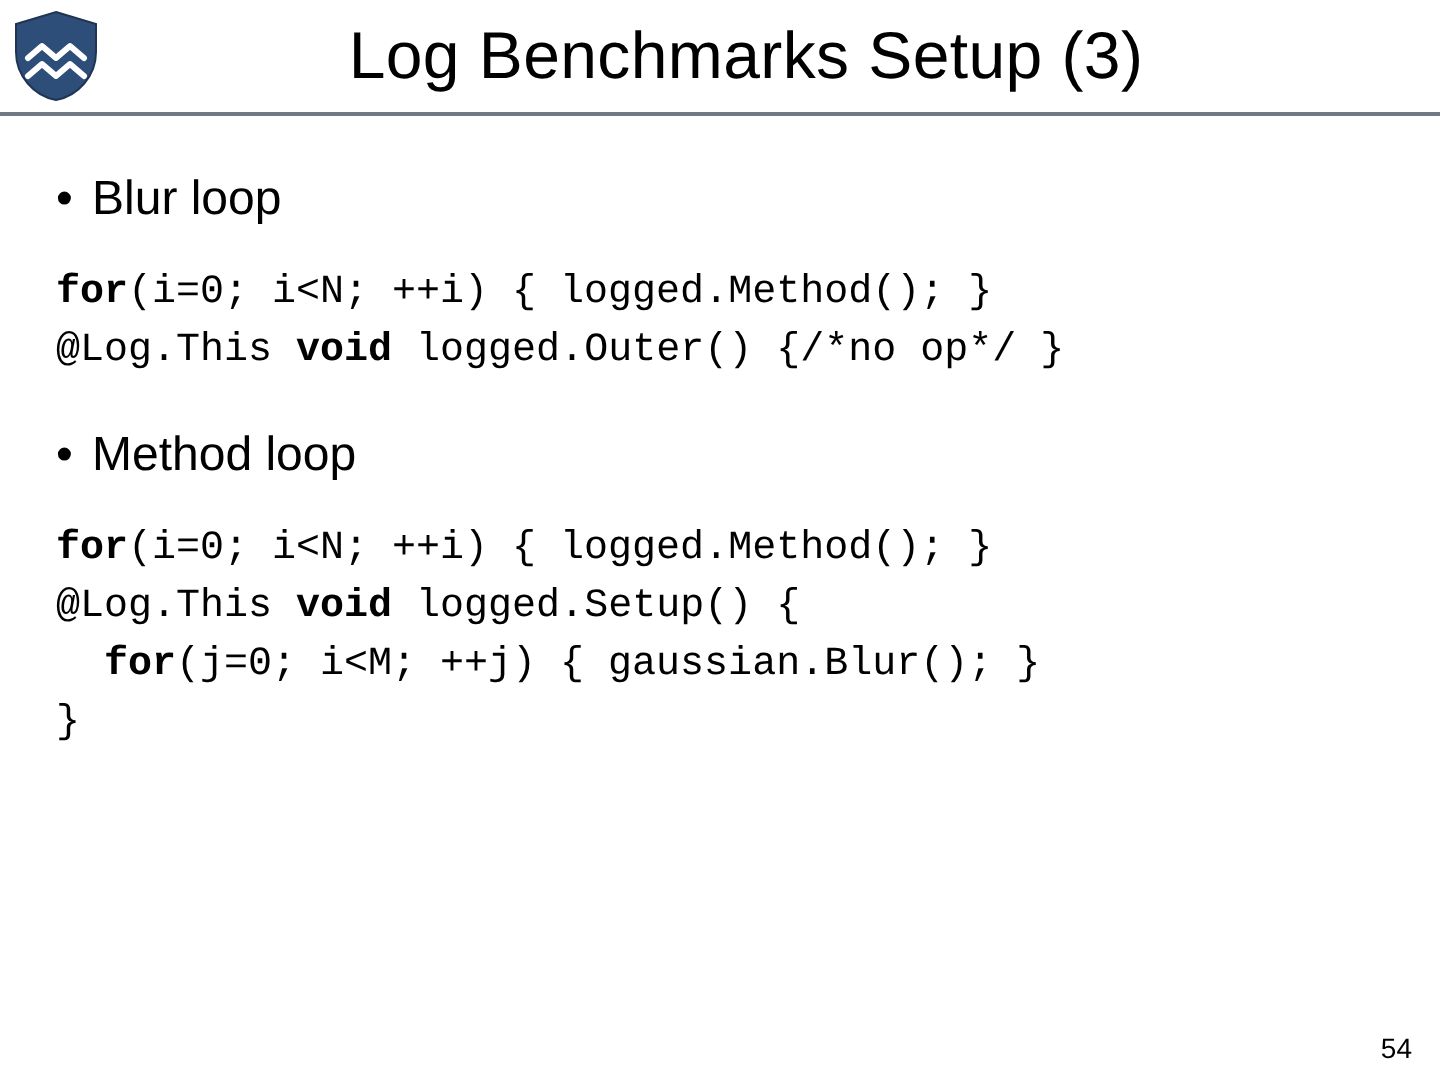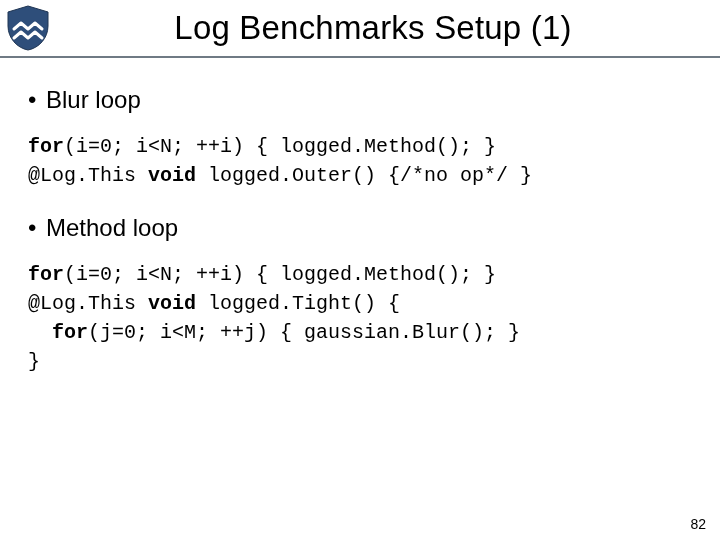--- a/index.html
+++ b/index.html
@@ -78,37 +78,37 @@
 <div class="slide">
 
   <div class="header">
     <div class="logo">
       <svg viewBox="0 0 48 48">
         <path d="M24 2 L44 8 L44 22 C44 34 35 44 24 46 C13 44 4 34 4 22 L4 8 Z" fill="#2e4e7a" stroke="#1f3553" stroke-width="1"></path>
         <path d="M10 25 L17 19 L24 25 L31 19 L38 25" fill="none" stroke="#ffffff" stroke-width="3" stroke-linecap="round" stroke-linejoin="round"></path>
         <path d="M10 34 L17 28 L24 34 L31 28 L38 34" fill="none" stroke="#ffffff" stroke-width="3" stroke-linecap="round" stroke-linejoin="round"></path>
       </svg>
     </div>
-    <div class="title">Log Benchmarks Setup (1)</div>
+    <div class="title">Log Benchmarks Setup (3)</div>
   </div>
 
   <div class="body">
 
     <div class="bullet">
       <span class="dot">•</span><span>Blur loop</span>
     </div>
 
     <div class="code"><span class="kw">for</span><span>(i=0; i&lt;N; ++i) { logged.Method(); }</span>
 <span>@Log.This </span><span class="kw">void</span><span> logged.Outer() {/*no op*/ }</span></div>
 
     <div class="bullet">
       <span class="dot">•</span><span>Method loop</span>
     </div>
 
     <div class="code"><span class="kw">for</span><span>(i=0; i&lt;N; ++i) { logged.Method(); }</span>
-<span>@Log.This </span><span class="kw">void</span><span> logged.Tight() {</span>
+<span>@Log.This </span><span class="kw">void</span><span> logged.Setup() {</span>
 <span class="kw">  for</span><span>(j=0; i&lt;M; ++j) { gaussian.Blur(); }</span>
 <span>}</span></div>
 
   </div>
 
-  <div class="page-num">82</div>
+  <div class="page-num">54</div>
 </div>
 
 </body></html>

